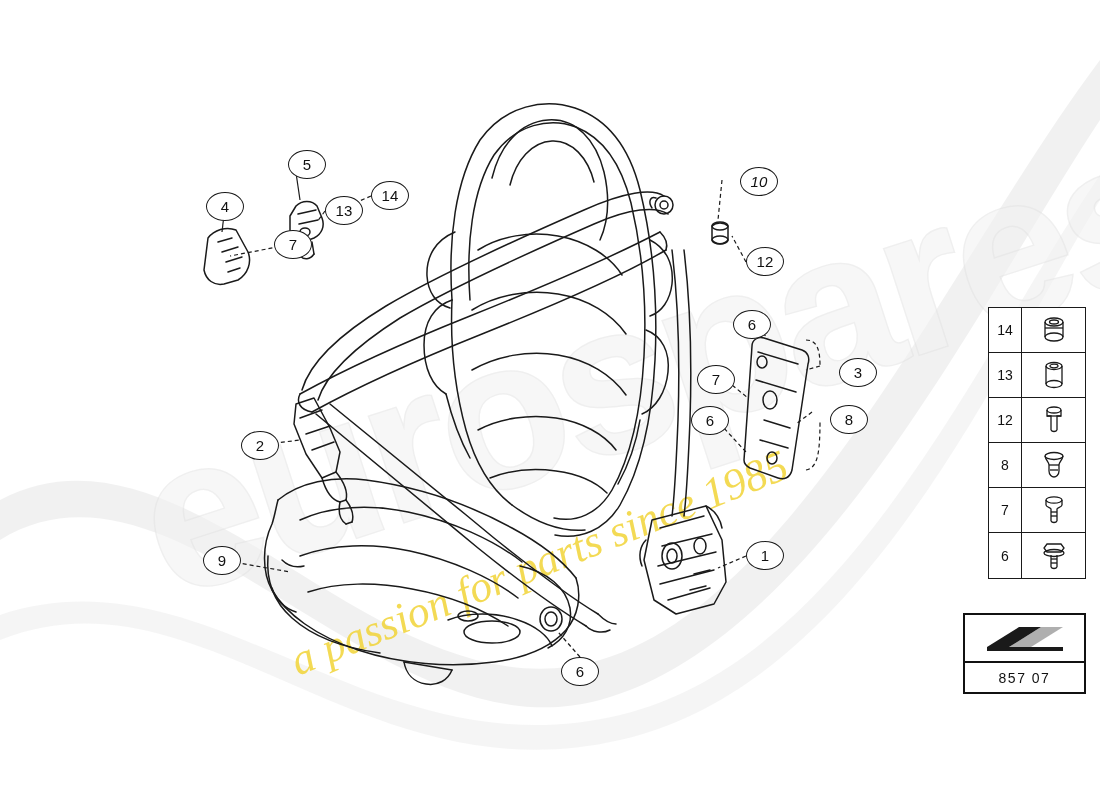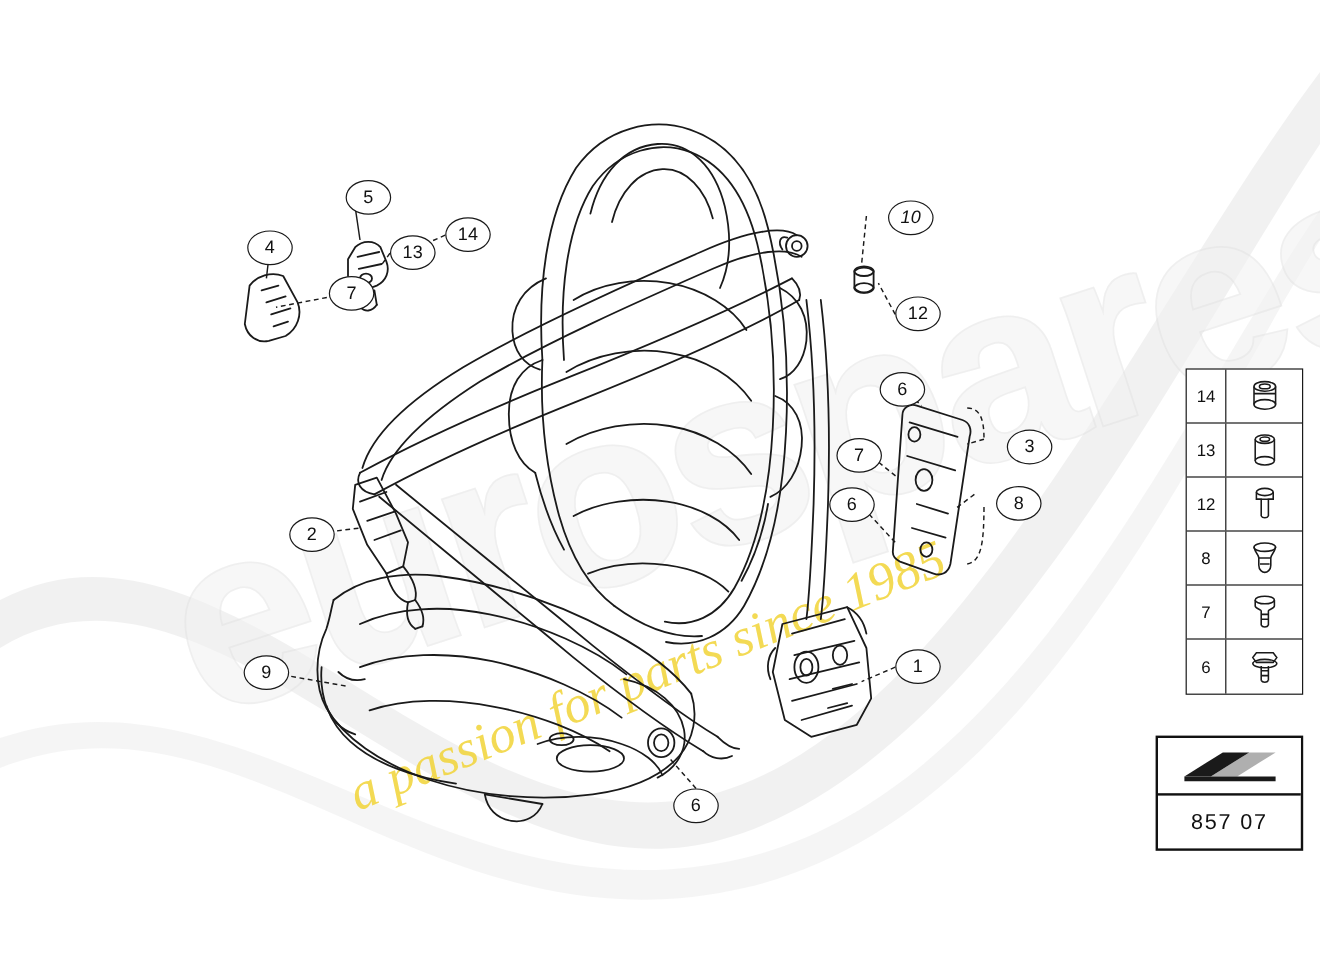--- a/index.html
+++ b/index.html
@@ -87,25 +87,25 @@
   }
   .partbox-img {
     height: 46px;
     border-bottom: 2px solid #111111;
     display: flex;
     align-items: center;
     justify-content: center;
     background: #ffffff;
   }
   .partbox-num {
-    height: 44px;
+    height: 29px;
     display: flex;
     align-items: center;
     justify-content: center;
-    font-size: 18px;
+    font-size: 14px;
     letter-spacing: 1.5px;
     color: #111111;
   }
   .wm {
     position: absolute;
     pointer-events: none;
   }
 </style>
 </head>
 <body>

